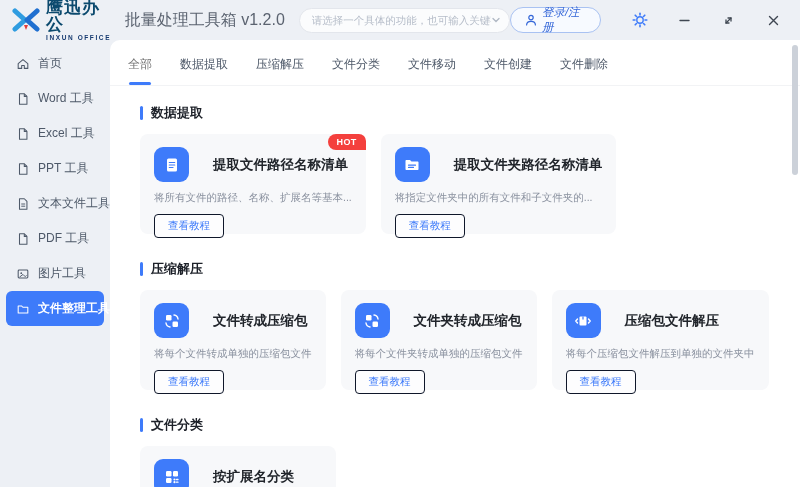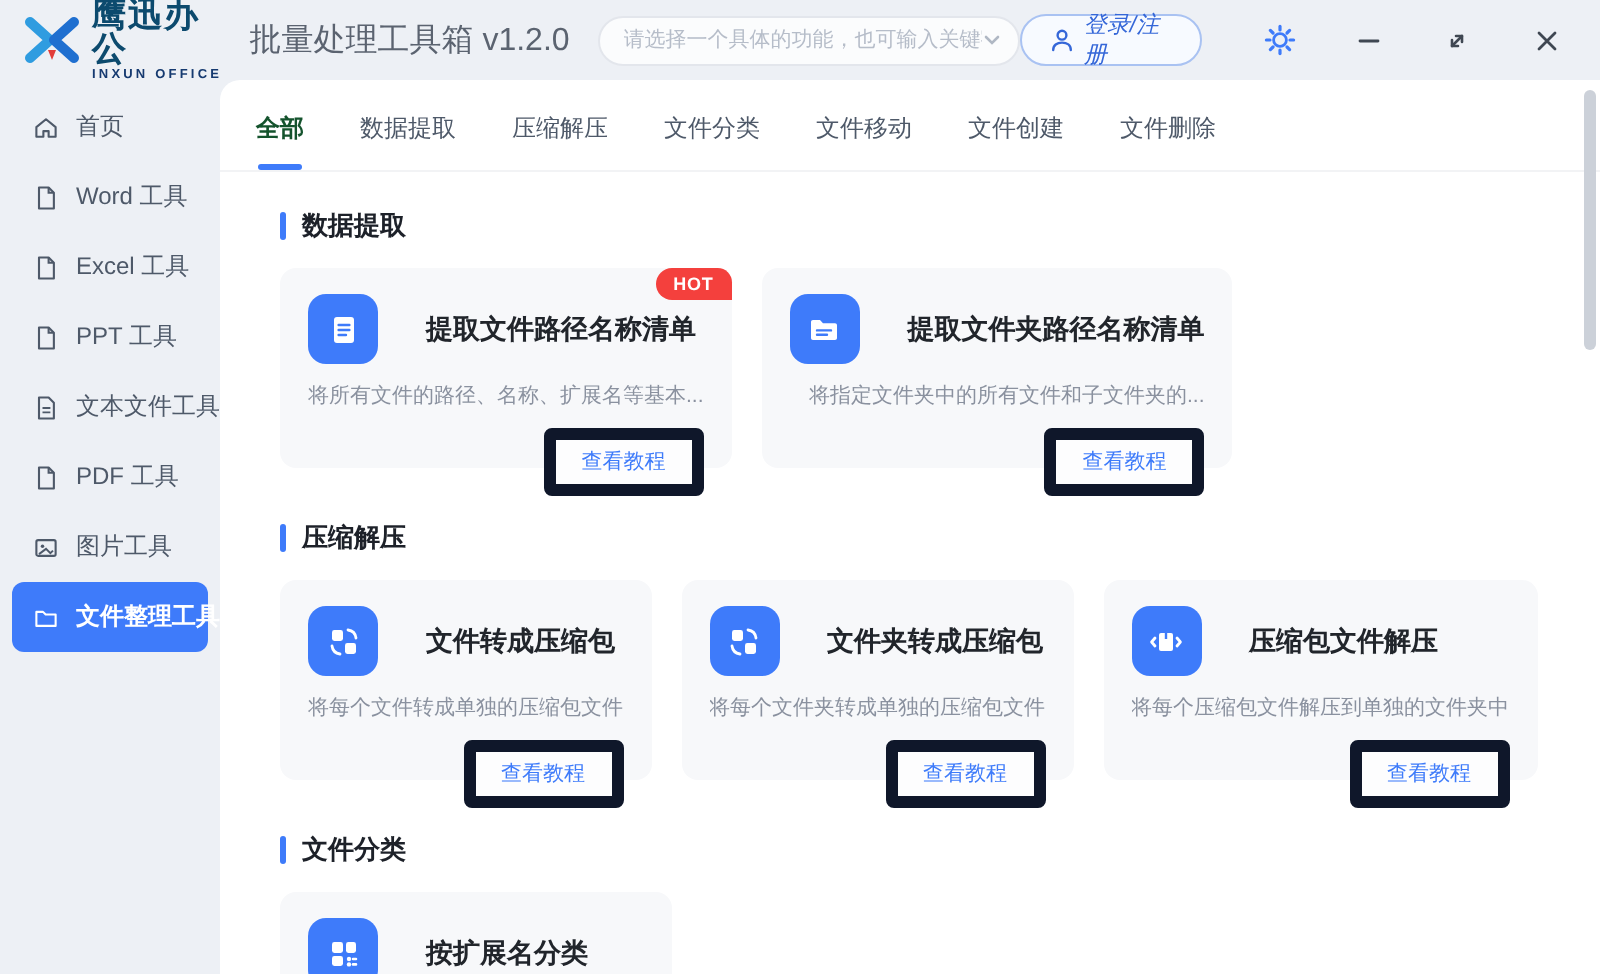--- a/index.html
+++ b/index.html
@@ -30,38 +30,38 @@
   .side-item { height:35px; margin:0 6px; border-radius:6px; display:flex; align-items:center; gap:8px;
     padding-left:10px; font-size:12px; color:#4e5969; cursor:pointer; white-space:nowrap; }
   .side-item .sicon { width:14px; height:14px; flex:none; display:flex; }
   .side-item.selected { background:#3e7bfa; color:#fff; font-weight:700; }
 
   .content { flex:1; background:#fff; border-top-left-radius:10px; position:relative; overflow:hidden; }
   .scroll-thumb { position:absolute; top:5px; right:2px; width:6px; height:130px; background:#ccd1d9; border-radius:3px; }
 
   .tabs { display:flex; gap:28px; padding:16px 20px 0 18px; border-bottom:1px solid #f2f3f5; }
   .tab { font-size:12px; color:#4e5969; padding-bottom:12px; position:relative; cursor:pointer; }
-  .tab.active { color:#14532d; font-weight:700; }
+  .tab.active { color:#737373; font-weight:400; }
   .tab.active::after { content:""; position:absolute; left:1px; right:1px; bottom:0; height:3px;
     background:#3e7bfa; border-radius:2px; }
 
   .body-area { padding:0 42px 0 30px; }
   .section-h { display:flex; align-items:center; margin-top:18px; }
   .section-bar { width:3px; height:14px; background:#3e7bfa; border-radius:2px; margin-right:8px; }
   .section-title { font-size:13px; font-weight:700; color:#1d2129; }
 
-  .cards { display:grid; grid-template-columns:repeat(3,1fr); gap:15px; margin-top:12px;text-align:right; }
+  .cards { display:grid; grid-template-columns:repeat(3,1fr); gap:15px; margin-top:12px; }
   .card { background:#f7f8fa; border-radius:8px; height:100px; padding:13px 14px; position:relative; }
   .card-head { display:flex; align-items:center; gap:24px; }
   .card-icon { width:35px; height:35px; border-radius:9px; background:#3e7bfa; flex:none;
     display:flex; align-items:center; justify-content:center; }
   .card-title { font-size:13.5px; font-weight:700; color:#21252b; white-space:nowrap; }
   .card-desc { margin-top:9px; font-size:10.5px; color:#8a919f; white-space:nowrap; overflow:hidden; }
   .card-btn { margin-top:9px; display:inline-block; font-size:10.5px; color:#3e7bfa; background:#fdfdfe;
-    border:6px solid #0f172a; border-radius:4px; padding:4px 13px; cursor:pointer; }
+    border:1px solid #0f172a; border-radius:4px; padding:4px 13px; cursor:pointer; }
   .hot-badge { position:absolute; top:0; right:0; background:#f4403d; color:#fff; font-size:9px;
     font-weight:700; letter-spacing:.4px; padding:3px 9px; border-radius:9px 8px 0 9px; }
 
   svg { display:block; }
 </style>
 </head>
 <body>
 
 <div class="topbar">
   <span class="logo-mark">

